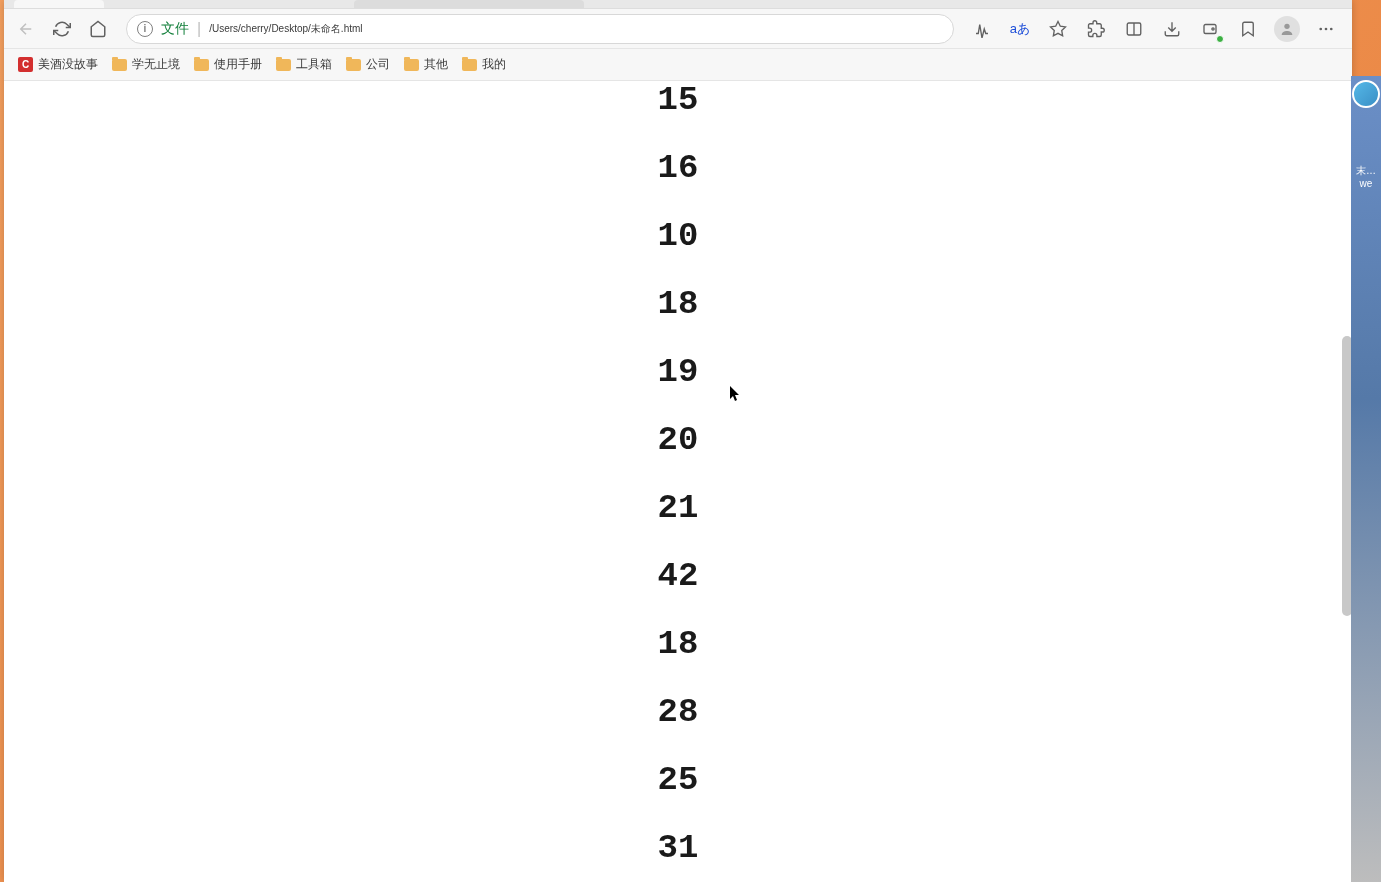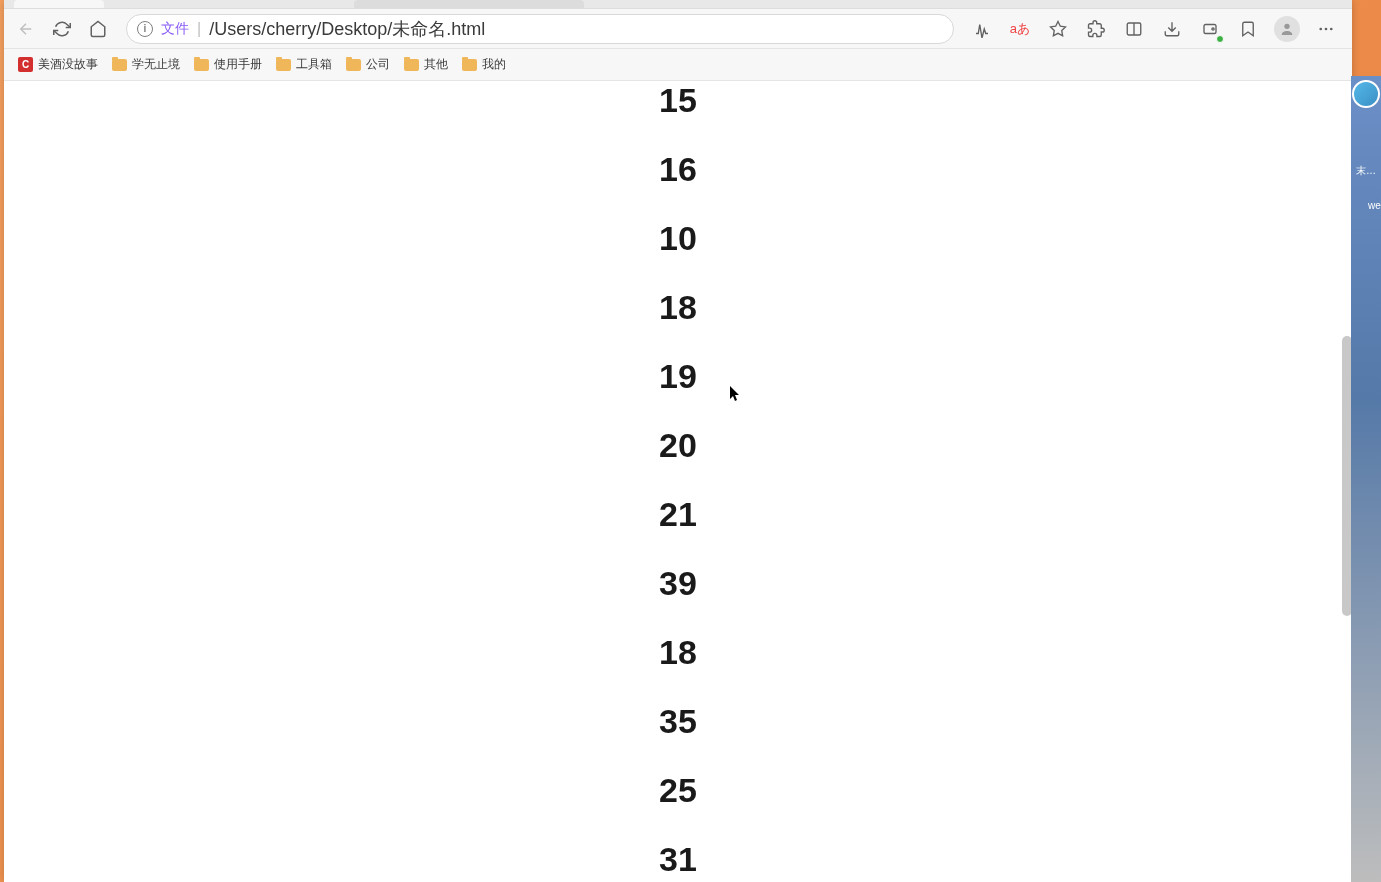--- a/index.html
+++ b/index.html
@@ -90,29 +90,29 @@
       border: 1.5px solid #808080;
       border-radius: 50%;
       display: flex;
       align-items: center;
       justify-content: center;
       font-size: 10px;
       color: #808080;
       font-weight: bold;
     }
     .addr-prefix {
-      color: #8b5cf6;
+      color: #15803d;
       font-size: 14px;
     }
     .addr-divider {
       color: #c0c0c0;
     }
     .addr-path {
       color: #3a3a3a;
-      font-size: 18px;
+      font-size: 10px;
     }
     .right-icons {
       display: flex;
       gap: 14px;
       align-items: center;
       padding-right: 4px;
     }
     .bookmarks-bar {
       height: 32px;
       background: #f7f7f7;
@@ -168,21 +168,21 @@
       display: flex;
       flex-direction: column;
       align-items: center;
       padding-top: 0;
     }
     .number-item {
       font-size: 34px;
       font-weight: 800;
       color: #1a1a1a;
       margin: 15px 0;
-      font-family: Liberation Sans, sans-serif;
+      font-family: Liberation Mono, monospace;
     }
     .scrollbar {
       position: absolute;
       right: 0;
       top: 255px;
       width: 10px;
       height: 280px;
       background: #c8c8c8;
       border-radius: 5px;
     }
@@ -271,21 +271,21 @@
       <span class="addr-path">/Users/cherry/Desktop/未命名.html</span>
     </div>
 
     <div class="right-icons">
       <div class="icon-btn">
         <svg width="18" height="18" viewBox="0 0 24 24" fill="none" stroke="currentColor" stroke-width="1.8">
             <path d="M4 18h3l2-12 3 18 3-12 2 6h3"></path>
           </svg>
       </div>
       <div class="icon-btn">
-        <span style="font-size:13px;color:#ef4444;">aあ</span>
+        <span style="font-size:13px;color:#1d4ed8;">aあ</span>
       </div>
       <div class="icon-btn">
         <svg width="18" height="18" viewBox="0 0 24 24" fill="none" stroke="currentColor" stroke-width="1.8">
             <polygon points="12 2 15.09 8.26 22 9.27 17 14.14 18.18 21.02 12 17.77 5.82 21.02 7 14.14 2 9.27 8.91 8.26 12 2"></polygon>
           </svg>
       </div>
       <div class="icon-btn">
         <svg width="18" height="18" viewBox="0 0 24 24" fill="none" stroke="currentColor" stroke-width="1.8">
             <path d="M20.5 11H19V7a2 2 0 00-2-2h-4V3.5a2.5 2.5 0 00-5 0V5H4a2 2 0 00-2 2v3.8h1.5a2.7 2.7 0 010 5.4H2V20a2 2 0 002 2h3.8v-1.5a2.7 2.7 0 015.4 0V22H17a2 2 0 002-2v-4h1.5a2.5 2.5 0 000-5z"></path>
           </svg>
@@ -362,33 +362,33 @@
 
   <div class="content-area">
     <div class="content-inner">
       <div class="number-item" style="margin-top:0;">15</div>
       <div class="number-item">16</div>
       <div class="number-item">10</div>
       <div class="number-item">18</div>
       <div class="number-item">19</div>
       <div class="number-item">20</div>
       <div class="number-item">21</div>
-      <div class="number-item">39</div>
+      <div class="number-item">42</div>
       <div class="number-item">18</div>
-      <div class="number-item">35</div>
+      <div class="number-item">28</div>
       <div class="number-item">25</div>
       <div class="number-item">31</div>
     </div>
     <div class="scrollbar"></div>
   </div>
 </div>
 
 <div class="right-sidebar">
   <div class="sidebar-icon-top"></div>
   <div class="sidebar-text">末…</div>
-  <div class="sidebar-text" style="margin-top:22px;padding-left:17px;">we</div>
+  <div class="sidebar-text" style="margin-top:0;">we</div>
 </div>
 
 <div class="cursor">
   <svg width="12" height="16" viewBox="0 0 12 16">
       <path d="M0 0 L0 13 L3 10 L5 15 L7 14 L5 9 L9 9 Z" fill="#000"></path>
     </svg>
 </div>
 
 </body></html>

